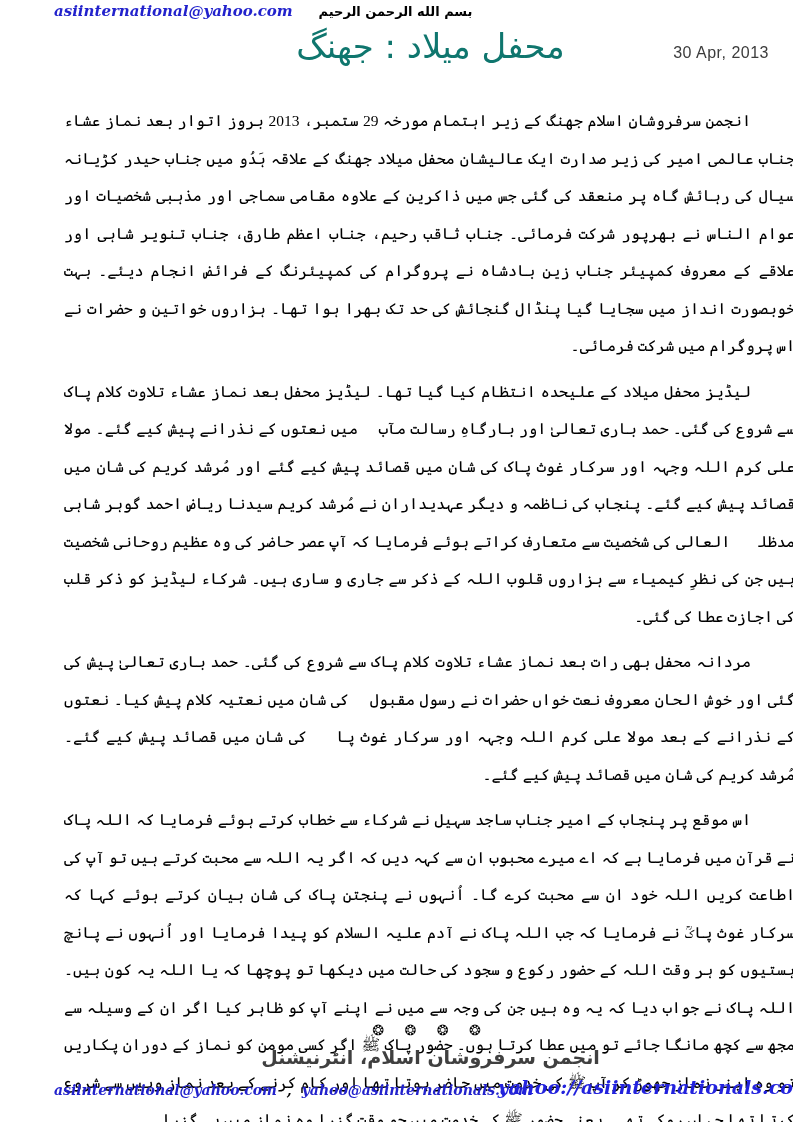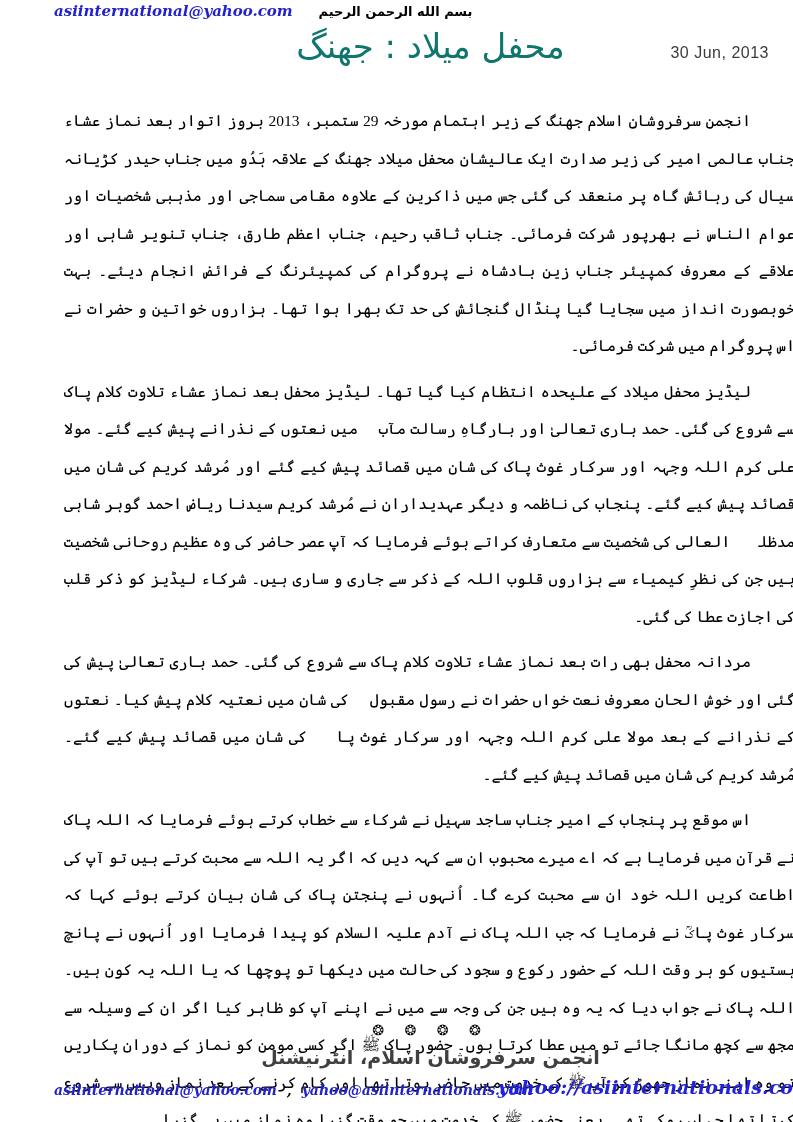--- a/index.html
+++ b/index.html
@@ -85,21 +85,21 @@
 <body>
 
 <div class="page">
 
   <a class="top-email">asiinternational@yahoo.com</a>
 
   <div class="bismillah">بسم الله الرحمن الرحيم</div>
 
   <div class="doc-title">محفل میلاد : جھنگ</div>
 
-  <div class="doc-date">30 Jun, 2013</div>
+  <div class="doc-date">30 Apr, 2013</div>
 
   <div class="content">
     <p>انجمن سرفروشانِ اسلام جھنگ کے زیر اہتمام مورخہ 29 ستمبر، 2013 بروز اتوار بعد نماز عشاء جناب عالمی امیر کی زیر صدارت ایک عالیشان محفل میلاد جھنگ کے علاقہ ہَدُو میں جناب حیدر کڑیانہ سیال کی رہائش گاہ پر منعقد کی گئی جس میں ذاکرین کے علاوہ مقامی سماجی اور مذہبی شخصیات اور عوام الناس نے بھرپور شرکت فرمائی۔ جناب ثاقب رحیم، جناب اعظم طارق، جناب تنویر شاہی اور علاقے کے معروف کمپیئر جناب زین بادشاہ نے پروگرام کی کمپیئرنگ کے فرائض انجام دیئے۔ بہت خوبصورت انداز میں سجایا گیا پنڈال گنجائش کی حد تک بھرا ہوا تھا۔ ہزاروں خواتین و حضرات نے اس پروگرام میں شرکت فرمائی۔</p>
     <p>لیڈیز محفل میلاد کے علیحدہ انتظام کیا گیا تھا۔ لیڈیز محفل بعد نماز عشاء تلاوت کلام پاک سے شروع کی گئی۔ حمد باری تعالیٰ اور بارگاہِ رسالت مآب ﷺ میں نعتوں کے نذرانے پیش کیے گئے۔ مولا علی کرم اللہ وجہہ اور سرکار غوث پاک کی شان میں قصائد پیش کیے گئے اور مُرشد کریم کی شان میں قصائد پیش کیے گئے۔ پنجاب کی ناظمہ و دیگر عہدیداران نے مُرشد کریم سیدنا ریاض احمد گوہر شاہی مدظلہٗ العالی کی شخصیت سے متعارف کراتے ہوئے فرمایا کہ آپ عصر حاضر کی وہ عظیم روحانی شخصیت ہیں جن کی نظرِ کیمیاء سے ہزاروں قلوب اللہ کے ذکر سے جاری و ساری ہیں۔ شرکاء لیڈیز کو ذکر قلب کی اجازت عطا کی گئی۔</p>
     <p>مردانہ محفل بھی رات بعد نماز عشاء تلاوت کلام پاک سے شروع کی گئی۔ حمد باری تعالیٰ پیش کی گئی اور خوش الحان معروف نعت خواں حضرات نے رسول مقبول ﷺ کی شان میں نعتیہ کلام پیش کیا۔ نعتوں کے نذرانے کے بعد مولا علی کرم اللہ وجہہ اور سرکار غوث پاکؒ کی شان میں قصائد پیش کیے گئے۔ مُرشد کریم کی شان میں قصائد پیش کیے گئے۔</p>
     <p>اس موقع پر پنجاب کے امیر جناب ساجد سہیل نے شرکاء سے خطاب کرتے ہوئے فرمایا کہ اللہ پاک نے قرآن میں فرمایا ہے کہ اے میرے محبوب ان سے کہہ دیں کہ اگر یہ اللہ سے محبت کرتے ہیں تو آپ کی اطاعت کریں اللہ خود ان سے محبت کرے گا۔ اُنہوں نے پنجتن پاک کی شان بیان کرتے ہوئے کہا کہ سرکار غوث پاکؒ نے فرمایا کہ جب اللہ پاک نے آدم علیہ السلام کو پیدا فرمایا اور اُنہوں نے پانچ ہستیوں کو ہر وقت اللہ کے حضور رکوع و سجود کی حالت میں دیکھا تو پوچھا کہ یا اللہ یہ کون ہیں۔ اللہ پاک نے جواب دیا کہ یہ وہ ہیں جن کی وجہ سے میں نے اپنے آپ کو ظاہر کیا اگر ان کے وسیلہ سے مجھ سے کچھ مانگا جائے تو میں عطا کرتا ہوں۔ حضور پاک ﷺ اگر کسی مومن کو نماز کے دوران پکاریں تو وہ اپنی نماز چھوڑ کر آپ ﷺ کی خدمت میں حاضر ہوتا تھا اور کام کرنے کے بعد نماز وہیں سے شروع کرتا تھا جہاں روکی تھی۔ یعنی حضور ﷺ کی خدمت میں جو وقت گزرا وہ نماز میں ہی گزرا۔</p>
     <p><span>محفل کا اختتام درود و سلام اور حلقہ ذکر پر کیا گیا۔ جناب عالمی امیر نے نئے شرکاء کو ذکر کی اجازت عطا فرمائی اور حلقہ ذکر ترتیب دیا۔ جناب حاجی عبدالحفیظ قادری نے دعائے خیر کی۔ محفل کے اختتام پر شرکاء کے لئے لنگر کا انتظام کیا گیا تھا۔</span></p>
   </div>
 
   <div class="ornaments">❂ ❂ ❂ ❂</div>

